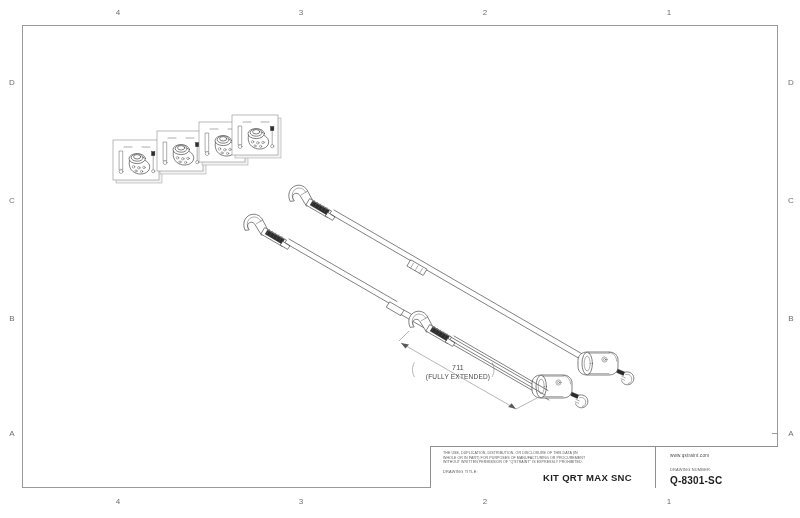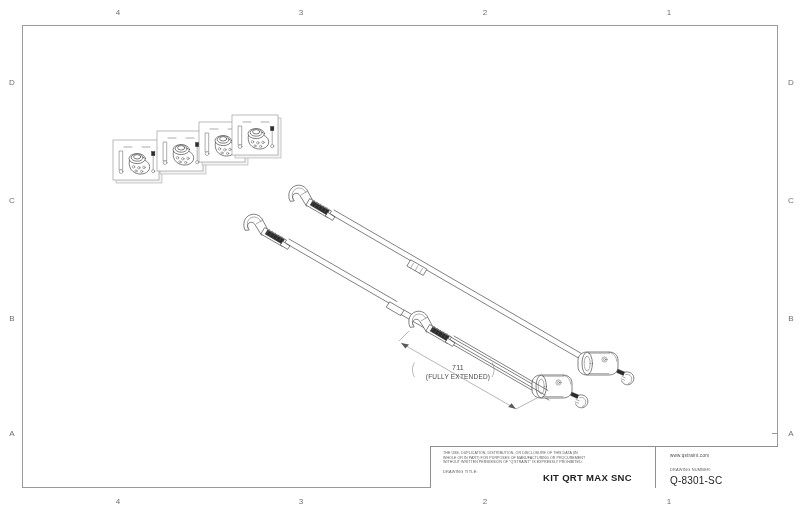--- a/index.html
+++ b/index.html
@@ -112,21 +112,21 @@
     letter-spacing: 0.2px;
   }
   #dn-label {
     font-size: 3.9px;
     color: #5d5d5d;
     letter-spacing: 0.25px;
     margin-top: 9px;
   }
   #drawing-number {
     font-size: 10px;
-    font-weight: normal;
+    font-weight: bold;
     color: #1e1e1e;
     letter-spacing: 0.2px;
     margin-top: 3px;
   }
 
   
   #art {
     position: absolute;
     left: 0; top: 0;
     width: 800px; height: 518px;

